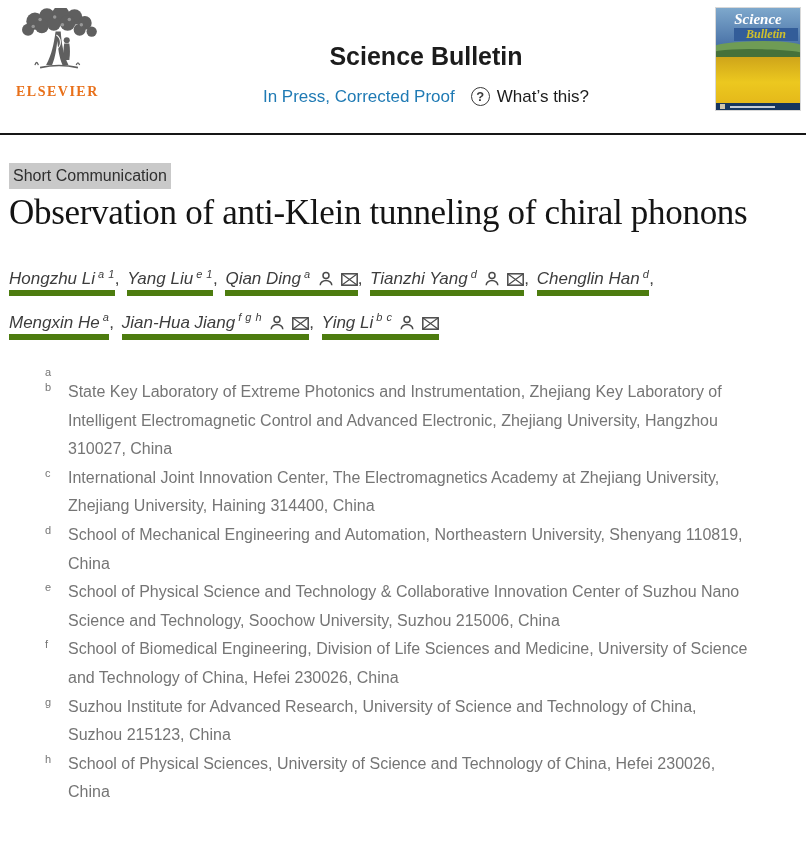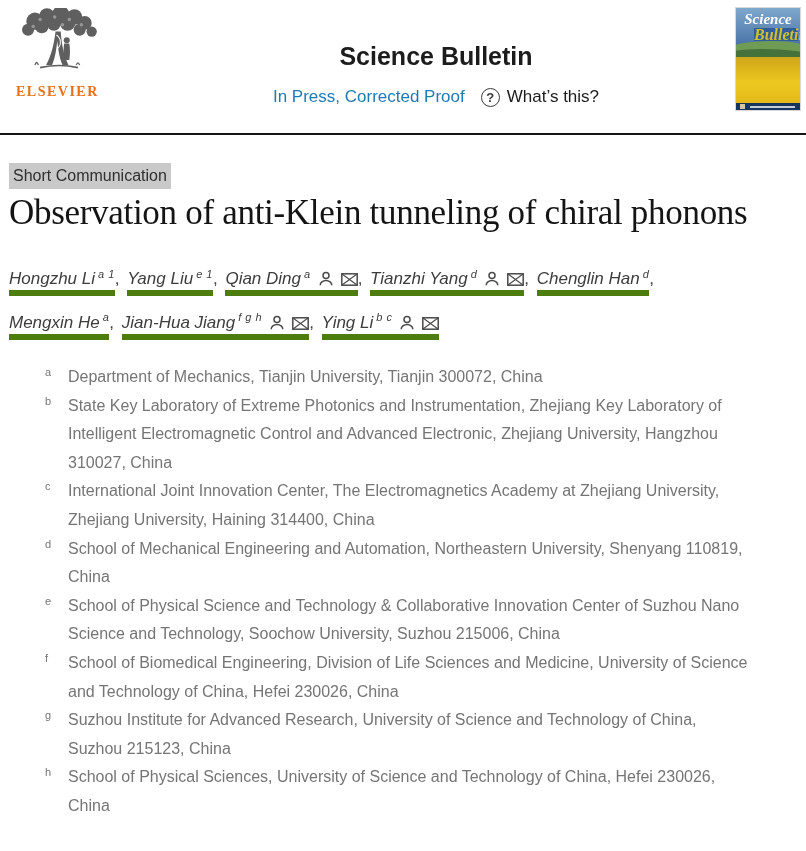--- a/index.html
+++ b/index.html
@@ -19,35 +19,35 @@
   
   .masthead{display:flex;align-items:flex-start;height:133px;padding:8px 4px 0 16px;}
   .logo-wrap{width:120px;flex:none;cursor:pointer;}
   .logo-text{
     font-family:"Liberation Serif", serif;font-weight:bold;font-size:14px;
     color:var(--elsevier-orange);letter-spacing:1.5px;margin-top:6px;
   }
   .mast-center{flex:1;text-align:center;padding-top:18px;}
   .journal-title{font-size:25px;font-weight:600;margin:16px;color:var(--ink);cursor:pointer;}
   .available{font-size:15px;margin-top:10px;color:#2e2e2e;}
-  .press-row{margin-top:8px;font-size:17px;display:flex;justify-content:center;align-items:flex-end;}
+  .press-row{margin-top:8px;font-size:17px;display:flex;justify-content:center;align-items:flex-start;}
   .in-press{color:var(--link-blue);text-decoration:none;cursor:pointer;}
   .help-circle{
     width:19px;height:19px;border:1.6px solid #3a3a3a;border-radius:50%;
     font-size:13px;display:inline-flex;align-items:center;justify-content:center;
     color:#3a3a3a;font-weight:bold;margin:0 7px 0 16px;cursor:pointer;flex:none;
   }
   .whats-this{color:var(--ink);text-underline-offset:3px;cursor:pointer;}
   
-  .cover{width:64px;height:102px;flex:none;position:relative;overflow:hidden;margin:0 2px 0 0;cursor:pointer;background:#4e82b4;box-shadow:0 0 0 1px #d8d8d8;text-decoration:underline;}
+  .cover{width:84px;height:102px;flex:none;position:relative;overflow:hidden;margin:0 2px 0 0;cursor:pointer;background:#4e82b4;box-shadow:0 0 0 1px #d8d8d8;text-decoration:underline;}
   .cover .sky{position:absolute;top:0;left:0;right:0;height:40px;background:linear-gradient(#7ea8cc,#466fa5);}
   .cover .sci{position:absolute;top:4px;left:0;width:100%;text-align:center;color:#fff;
     font-family:"Liberation Serif",serif;font-style:italic;font-weight:bold;font-size:15px;line-height:15px;}
   .cover .bul{position:absolute;top:20px;left:18px;right:2px;text-align:center;color:#cfc02c;background:#335d99;
-    font-family:"Liberation Serif",serif;font-style:italic;font-weight:bold;font-size:16px;line-height:13px;}
+    font-family:"Liberation Serif",serif;font-style:italic;font-weight:bold;font-size:12px;line-height:13px;}
   .cover .hill-far{position:absolute;top:33px;left:-8px;right:-8px;height:16px;background:#6f9c55;border-radius:100% 80% 0 0/100% 90% 0 0;}
   .cover .hill-near{position:absolute;top:41px;left:-10px;right:-10px;height:12px;background:#45713a;border-radius:70% 100% 0 0/90% 100% 0 0;}
   .cover .field{position:absolute;top:49px;bottom:7px;left:0;right:0;background:linear-gradient(#cfa51a,#ecc81f 55%,#e5b91a);}
   .cover .banner{position:absolute;bottom:0;height:7px;left:0;right:0;background:#16355e;}
   .cover .banner-txt{position:absolute;bottom:2px;left:14px;width:45px;height:2px;background:rgba(255,255,255,.75);}
   .cover .banner-dot{position:absolute;bottom:1px;left:4px;width:5px;height:5px;background:#cfc5ae;}
   
   .rule{border:none;border-top:2px solid #161616;margin:0;}
   
   main{padding:28px 10px 0 9px;}
@@ -162,21 +162,20 @@
             </svg></a><span class="sep">,</span></span> <span class="author-item"><a class="author-link"><span>Ying Li</span><sup>b c</sup><svg class="icon" width="14" height="15" viewBox="0 0 14 15">
               <circle cx="7" cy="4.4" r="3" fill="none" stroke="#4a4a4a" stroke-width="1.5"></circle>
               <path d="M1.2 14.2 a5.8 4.8 0 0 1 11.6 0" fill="none" stroke="#4a4a4a" stroke-width="1.5"></path>
             </svg><svg class="icon" width="17" height="13" viewBox="0 0 17 13">
               <rect x="0.8" y="0.8" width="15.4" height="11.4" fill="none" stroke="#4a4a4a" stroke-width="1.5"></rect>
               <path d="M1 1 L16 12 M16 1 L1 12" stroke="#4a4a4a" stroke-width="1.1" fill="none"></path>
             </svg></a></span> </div>
     <div class="affiliations" id="affiliations">
         <div class="aff-row">
           <span class="aff-label">a</span>
-          <div class="aff-text">Department of Mechanics, Tianjin University, Tianjin 300072, China</div>
         </div>
         <div class="aff-row">
           <span class="aff-label">b</span>
           <div class="aff-text">State Key Laboratory of Extreme Photonics and Instrumentation, Zhejiang Key Laboratory of Intelligent Electromagnetic Control and Advanced Electronic, Zhejiang University, Hangzhou 310027, China</div>
         </div>
         <div class="aff-row">
           <span class="aff-label">c</span>
           <div class="aff-text">International Joint Innovation Center, The Electromagnetics Academy at Zhejiang University, Zhejiang University, Haining 314400, China</div>
         </div>
         <div class="aff-row">

